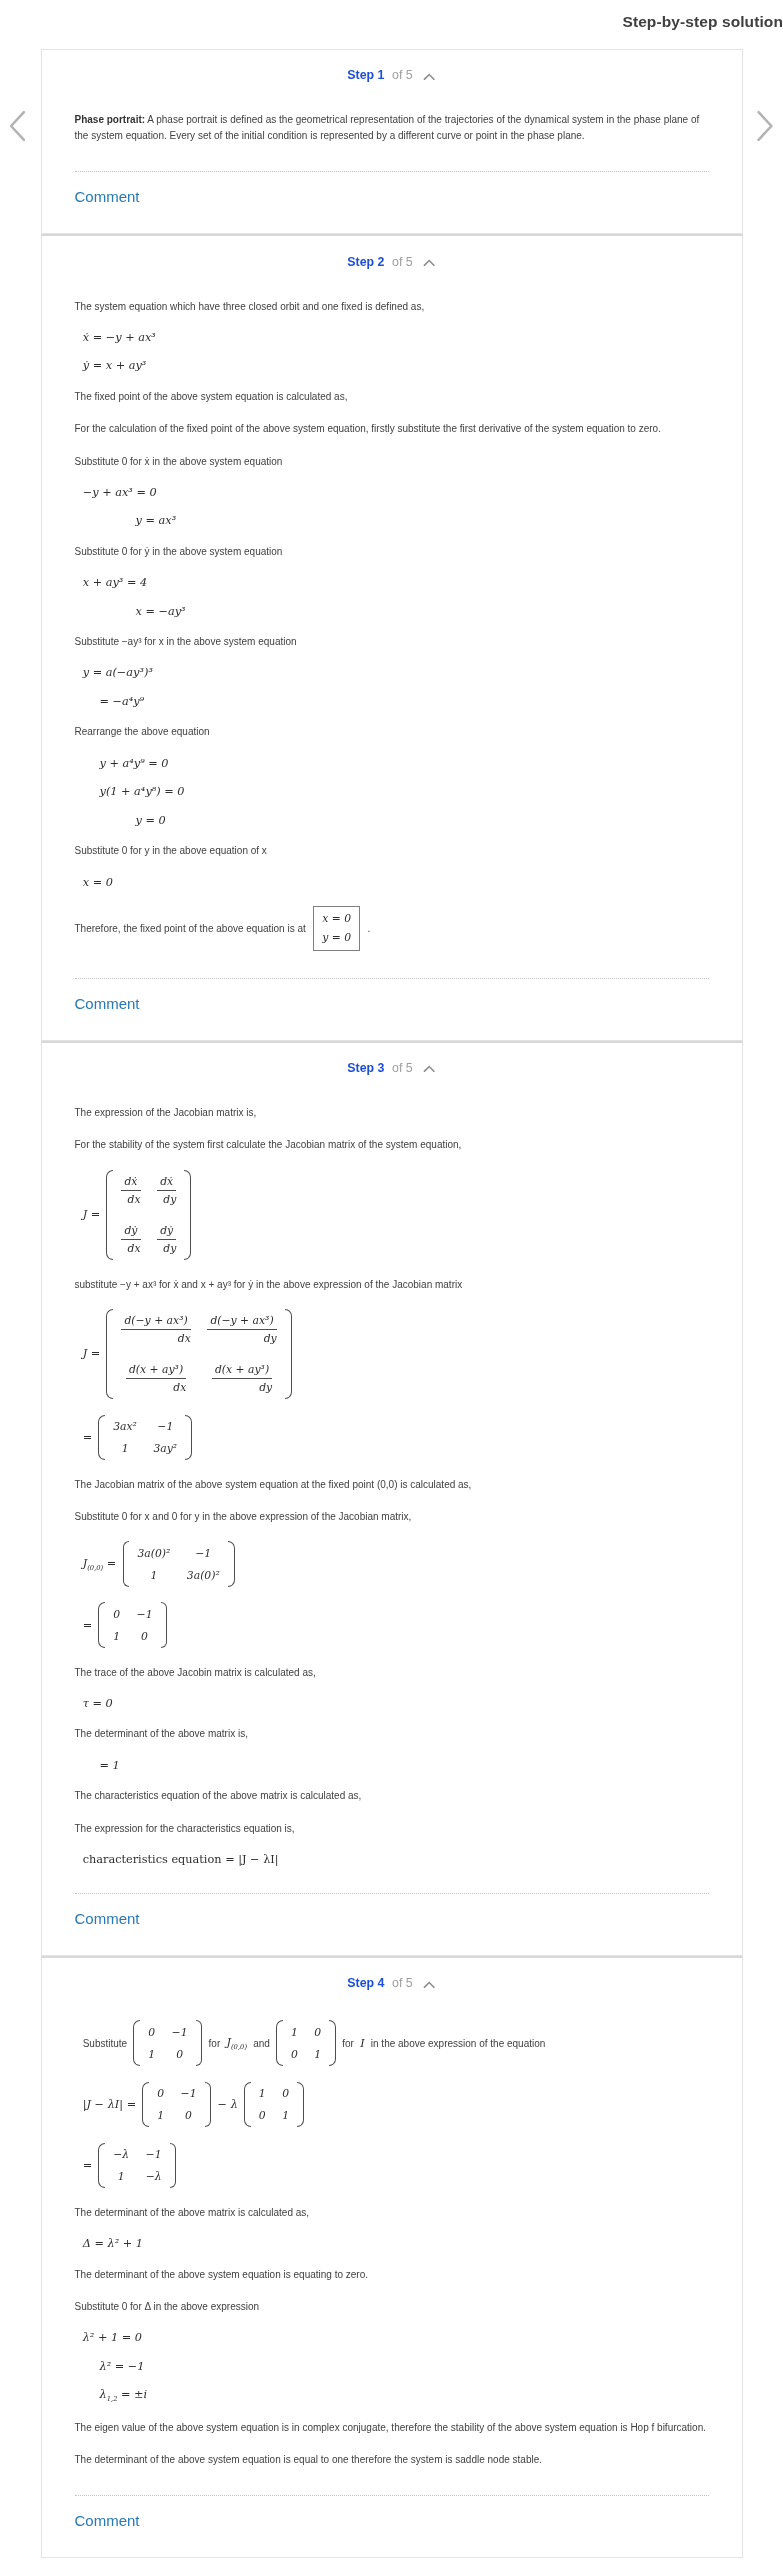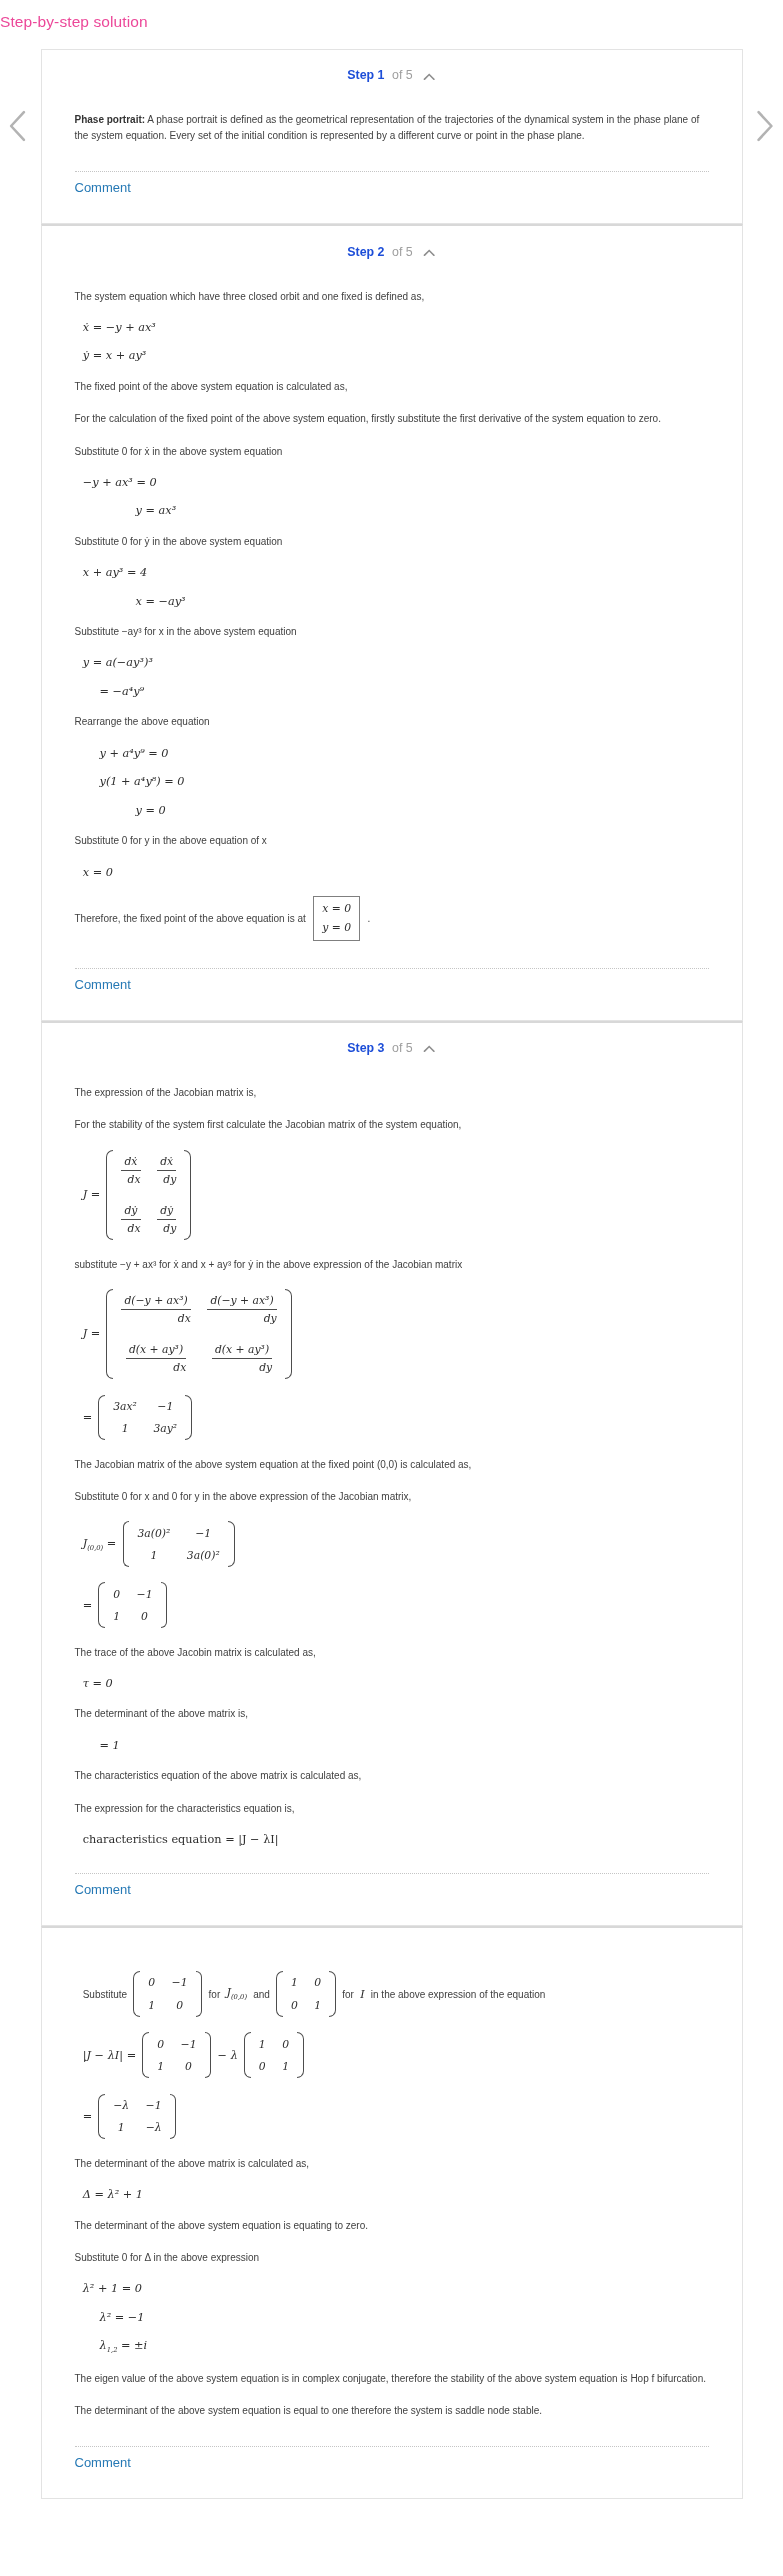--- a/index.html
+++ b/index.html
@@ -1,18 +1,18 @@
 <!DOCTYPE html>
 <html style="font-size:8.2px"><head>
 <meta charset="utf-8">
 <style>
   html,body { margin:0; padding:0; background:#ffffff; }
   body { width:783px; position:relative; font-family:"Liberation Sans","DejaVu Sans",sans-serif; }
 
-  .page-header h1 { font-size:15.5px; color:#ec4899; font-weight:normal; text-align:left; margin:13.4px 0 17.5px; letter-spacing:0.1px; }
+  .page-header h1 { font-size:15.5px; color:#404040; font-weight:bold; text-align:right; margin:13.4px 0 17.5px; letter-spacing:0.1px; }
 
   .carousel { position:relative; }
   .nav-btn { position:absolute; top:61px; background:none; border:none; padding:0; cursor:pointer; }
   .nav-btn.prev { left:8.2px; }
   .nav-btn.next { right:8.2px; }
   .nav-btn svg { display:block; }
 
   .cards { width:702px; margin:0 auto; }
   .card { background:#fff; border:0.5px solid #e3e3e3; padding:13.4px 33px 28px; box-sizing:border-box; }
   .card + .card { border-top:2.1px solid #d8d8d8; }
@@ -43,21 +43,21 @@
   .mat .cells.fr { row-gap:17.5px; }
 
   .frac { display:inline-flex; flex-direction:column; align-items:flex-end; }
   .frac .n { padding:0 3.1px 2.1px; border-bottom:0.9px solid #4d4d4d; margin-bottom:2.1px; }
 
   .fixedline { display:flex; align-items:center; gap:7.2px; margin:17.5px 0; flex-wrap:wrap; }
   .fixedline .sans { font-size:10px; color:#414141; }
   .fixedbox { border:0.8px solid #7f7f7f; padding:5.2px 8.2px; display:inline-flex; flex-direction:column; gap:6.2px; font-family:"DejaVu Serif","Liberation Serif",serif; font-style:italic; font-size:10.8px; color:#2e2e2e; }
 
   .divider { border-top:1px dotted #c5c5c5; margin:27px 0 0; }
-  .comment { display:inline-block; margin-top:8px; color:#2679b5; font-size:13px; cursor:pointer; }
+  .comment { display:inline-block; margin-top:16px; color:#2679b5; font-size:15px; cursor:pointer; }
 </style>
 </head>
 <body>
 
 <div class="page-header">
   <h1>Step-by-step solution</h1>
 </div>
 
 <div class="carousel">
   <button class="nav-btn prev">
@@ -247,20 +247,27 @@
         <span class="math-line indent-s">= 1</span>
         <p class="p">The characteristics equation of the above matrix is calculated as,</p>
         <p class="p">The expression for the characteristics equation is,</p>
         <span class="math-line upright">characteristics equation = |J − λI|</span>
       </div>
       <div class="divider"></div>
       <a class="comment">Comment</a>
     </section>
 
     <section class="card">
+      <div class="step-head">
+        <span class="sn">Step 4</span>
+        <span class="so">of 5</span>
+        <svg class="chev" width="12.4" height="7.2" viewBox="0 0 24 14">
+            <polyline points="3,12 12,3 21,12" stroke="#8d8d8d" stroke-width="3.2" fill="none" stroke-linecap="square"></polyline>
+          </svg>
+      </div>
       <div class="content">
 
         <div class="mrow">
           <span class="sans">Substitute</span>
           <span class="mat">
             <span class="pl"></span>
             <span class="cells">
               <span>0</span>
               <span>−1</span>
               <span>1</span>

